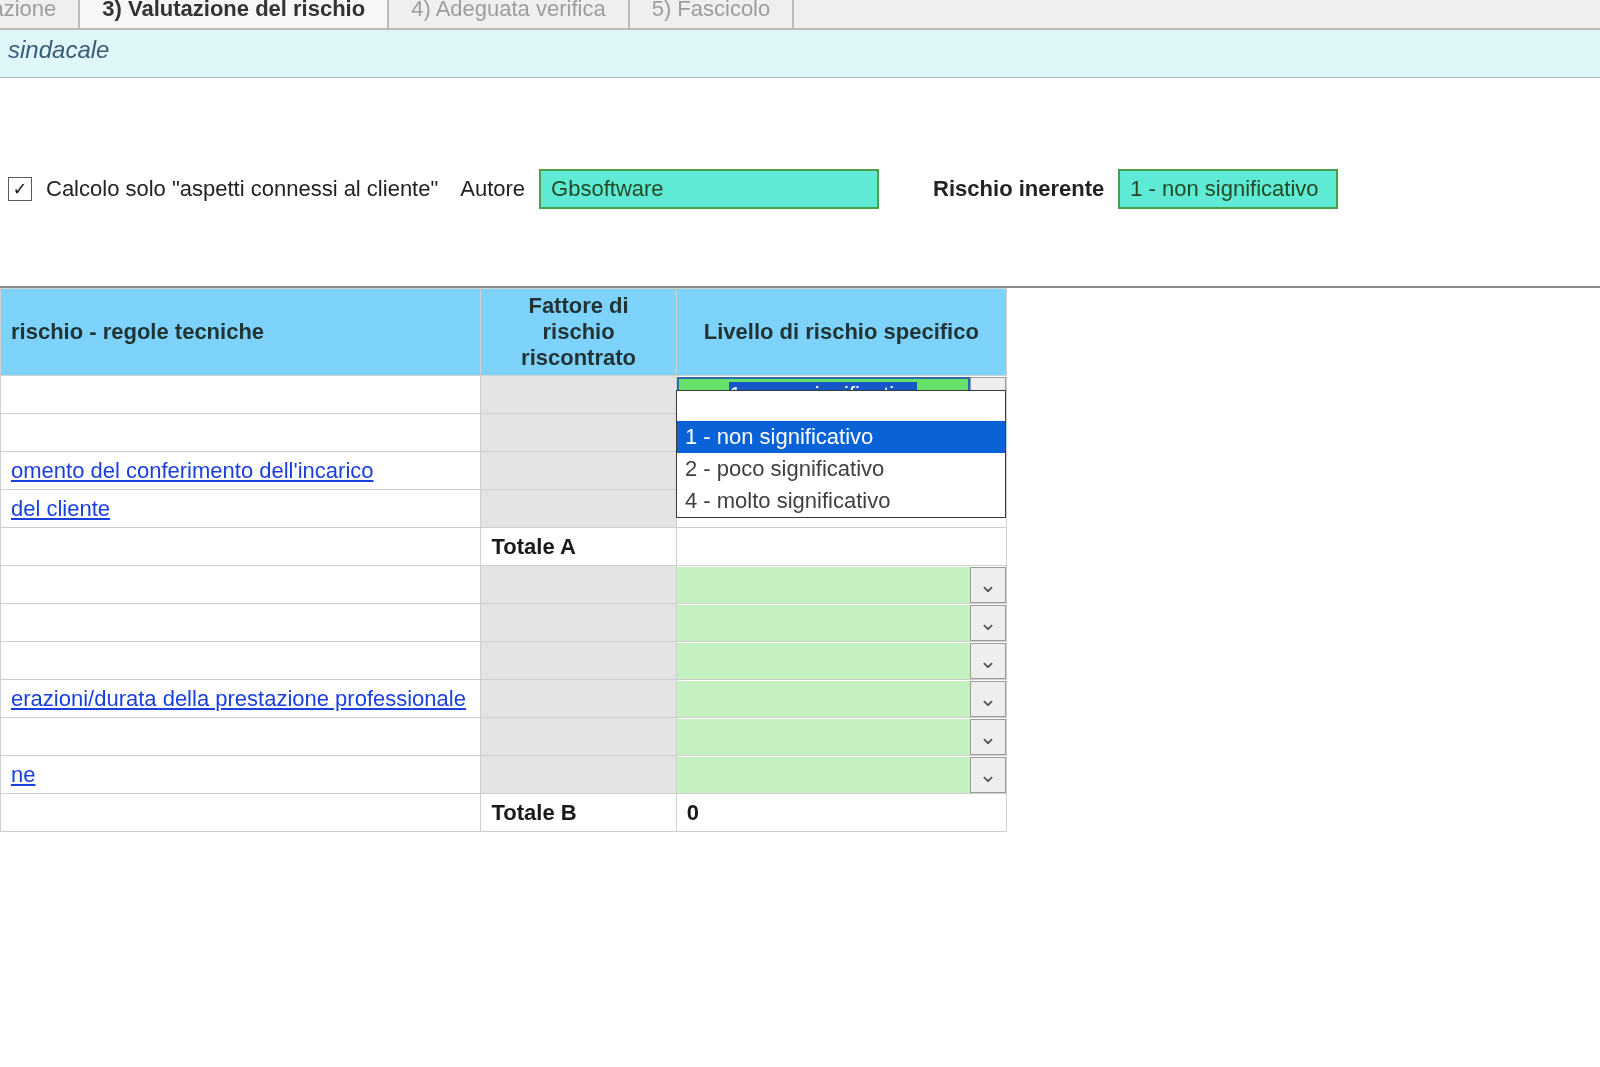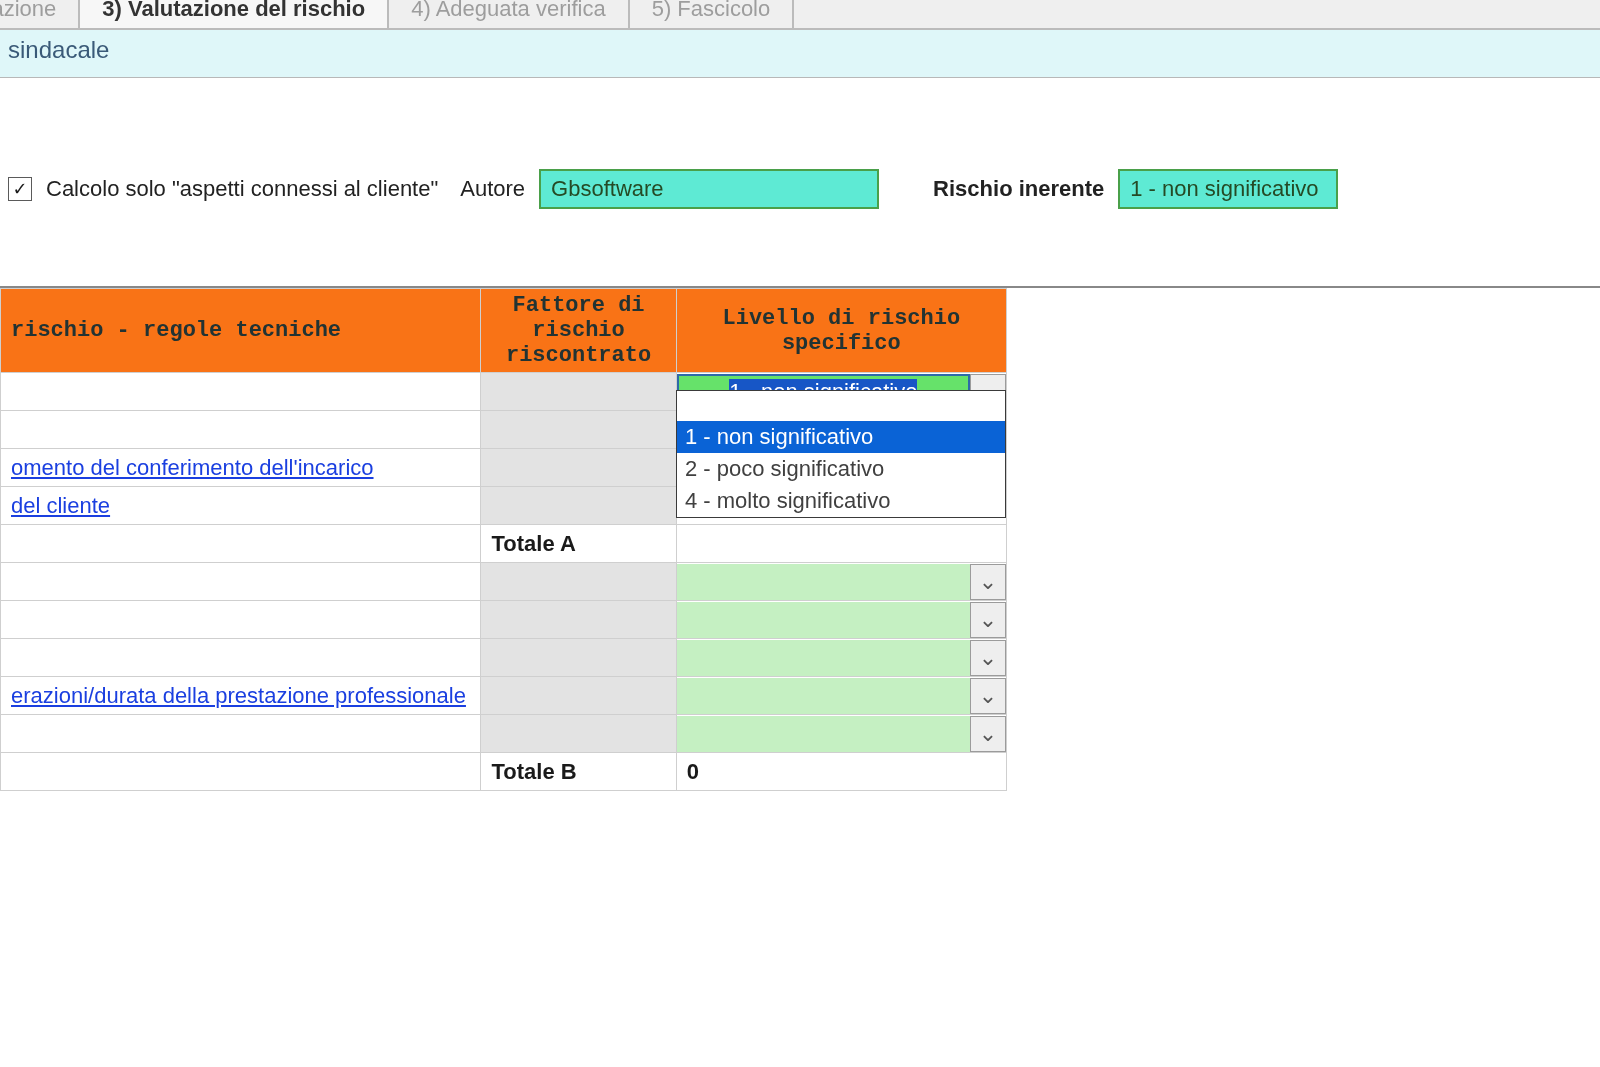--- a/index.html
+++ b/index.html
@@ -33,20 +33,21 @@
   .tab.cut-left { margin-left: -110px; }
 
   
   .subbar {
     background: #dff7f9;
     border-bottom: 1px solid #b8b8b8;
     padding: 6px 8px;
     color: #3a5a78;
     height: 48px;
     font-size: 24px;
+    font-style: italic;
   }
 
   
   .controls {
     display: flex;
     align-items: center;
     gap: 14px;
     padding: 14px 8px 0 8px;
     background: #fff;
     height: 210px;
@@ -78,28 +79,27 @@
     width: 1007px;
     margin: 0;
   }
   .grid th, .grid td {
     border: 1px solid #cfcfcf;
     padding: 4px 10px;
     height: 38px;
     vertical-align: middle;
   }
   .grid thead th {
-    background: #f97316;
+    background: #7dd3fc;
     font-weight: 600;
     font-style: normal;
     text-align: center;
     font-size: 22px;
     color: #233;
     height: 66px;
-    font-family: Liberation Mono, monospace;
   }
   .col-desc { width: 480px; text-align: left; }
   .col-fact { width: 195px; text-align: center; }
   .col-lvl  { width: 330px; text-align: center; }
   .grey { background: #e3e3e3; }
   .tot { font-weight: 700; text-align: left; background:#fff;}
   .link { color: #1a3fe0; text-decoration: underline; cursor: pointer; white-space: nowrap; overflow:hidden; }
 
   
   .combo {
@@ -265,20 +265,30 @@
       <td class="whitegap"></td>
           <td class="grey"></td>
       <td style="padding:0">
             <div class="combo-empty">
               <div class="val"></div>
               <div class="arrow">⌄</div>
             </div>
           </td>
     </tr>
     <tr>
+      <td class="link">ne</td>
+      <td class="grey"></td>
+      <td style="padding:0">
+            <div class="combo-empty">
+              <div class="val"></div>
+              <div class="arrow">⌄</div>
+            </div>
+          </td>
+    </tr>
+    <tr>
       <td class="whitegap"></td>
       <td class="tot">Totale B</td>
       <td class="tot">0</td>
     </tr>
   </tbody>
 </table>
 
 <div class="dropdown">
   <div class="opt blank"></div>
   <div class="opt sel">1 - non significativo</div>

